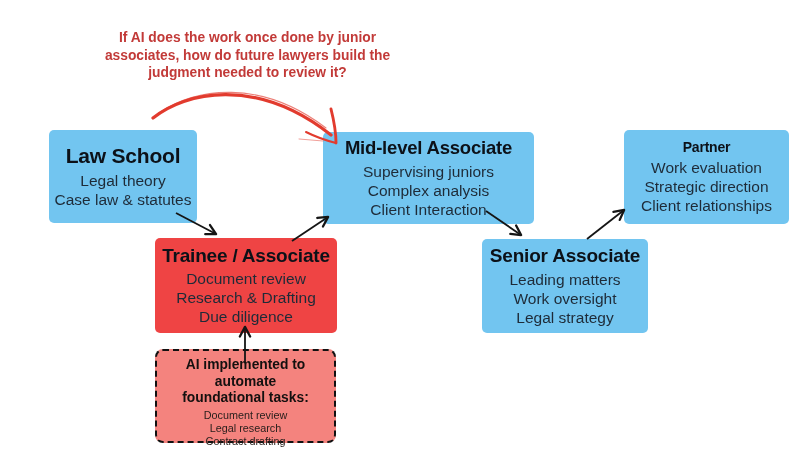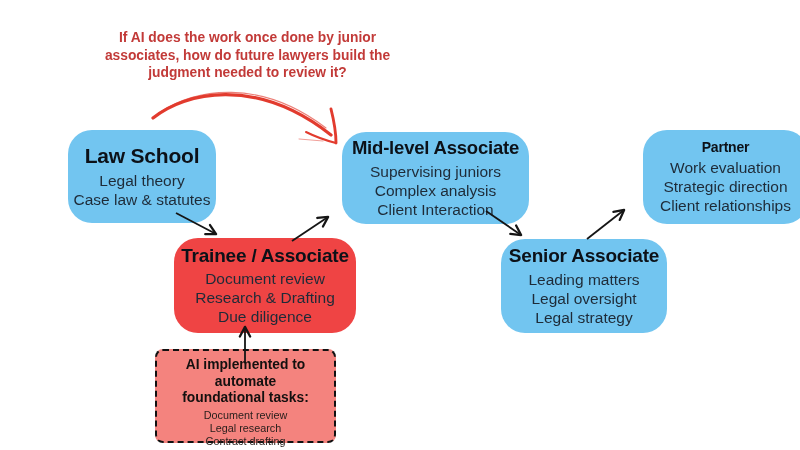--- a/index.html
+++ b/index.html
@@ -9,23 +9,23 @@
     margin:0 auto;
   }
   
   .question{
     position:absolute;left:100px;top:29px;width:295px;
     text-align:center;color:#c23a38;font-size:13.8px;line-height:17.5px;
     font-weight:700;
   }
   
   .box{
-    position:absolute;border-radius:24px;
+    position:absolute;border-radius:5px;
     display:flex;flex-direction:column;align-items:center;justify-content:center;
-    text-align:center;padding:8px 2px;box-sizing:border-box;margin-left:19px;
+    text-align:center;padding:8px 2px;box-sizing:border-box;
   }
   .box.blue{background:#72c5f0;}
   .box.light{background:#ef4444;}
   .box-title{
     font-weight:bold;color:#0c1118;white-space:nowrap;line-height:1.15;
     margin-bottom:3px;letter-spacing:-0.2px;
   }
   .t22{font-size:14px;} .t21{font-size:21px;} .t19{font-size:19px;} .t185{font-size:18.5px;}
   .box-line{
     font-size:15.5px;line-height:19px;color:#1e2b38;white-space:nowrap;
@@ -59,31 +59,31 @@
     <div class="box-line">Case law &amp; statutes</div>
   </div>
 
   <div class="box light" style="left:155px;top:238px;width:182px;height:95px">
     <div class="box-title t19">Trainee / Associate</div>
     <div class="box-line">Document review</div>
     <div class="box-line">Research &amp; Drafting</div>
     <div class="box-line">Due diligence</div>
   </div>
 
-  <div class="box blue" style="left:323px;top:132px;width:187px;height:92px">
+  <div class="box blue" style="left:323px;top:132px;width:211px;height:92px">
     <div class="box-title t185">Mid-level Associate</div>
     <div class="box-line">Supervising juniors</div>
     <div class="box-line">Complex analysis</div>
     <div class="box-line">Client Interaction</div>
   </div>
 
   <div class="box blue" style="left:482px;top:239px;width:166px;height:94px">
     <div class="box-title t19">Senior Associate</div>
     <div class="box-line">Leading matters</div>
-    <div class="box-line">Legal oversight</div>
+    <div class="box-line">Work oversight</div>
     <div class="box-line">Legal strategy</div>
   </div>
 
   <div class="box blue" style="left:624px;top:130px;width:165px;height:94px">
     <div class="box-title t22">Partner</div>
     <div class="box-line">Work evaluation</div>
     <div class="box-line">Strategic direction</div>
     <div class="box-line">Client relationships</div>
   </div>
 

